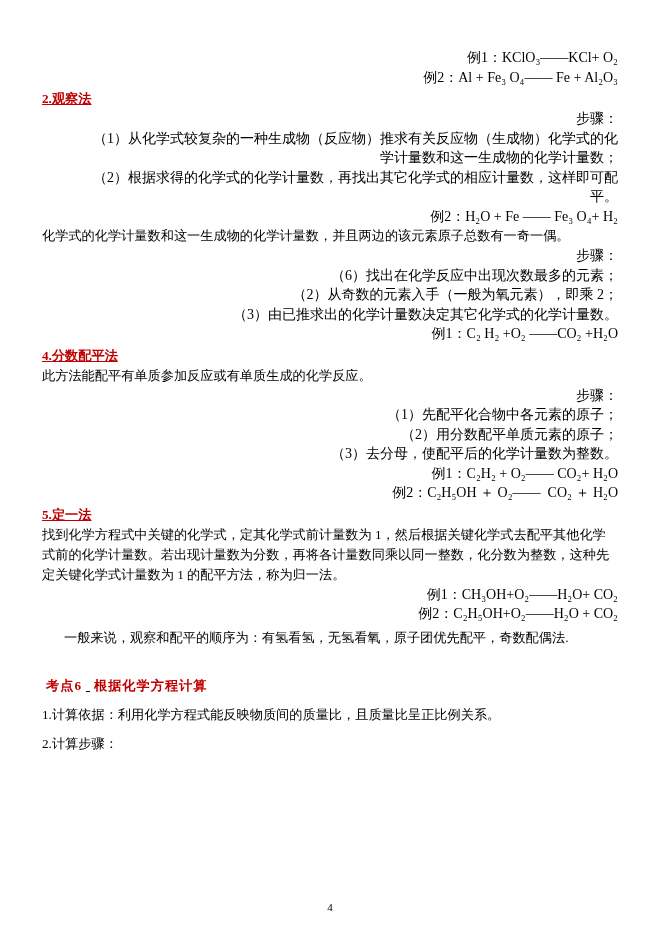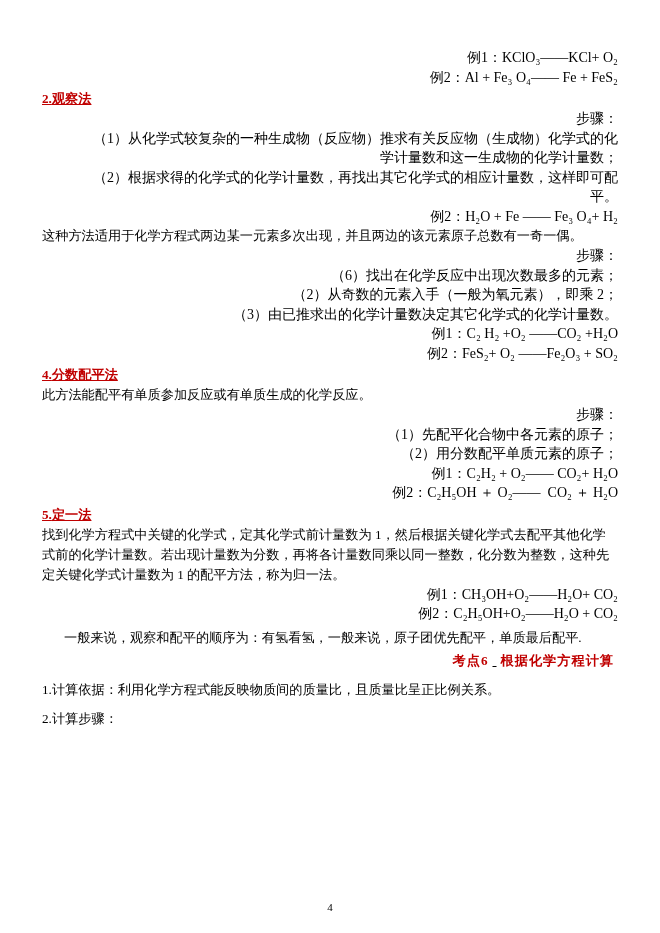--- a/index.html
+++ b/index.html
@@ -44,22 +44,22 @@
   .eq-label {
     display: inline-block;
     min-width: 56px;
   }
   .formula {
     font-family: "Liberation Serif", "DejaVu Serif", serif;
   }
   .gap-small { height: 4px; }
   .gap-med { height: 9px; }
   .exam-point {
-    text-align: right;
-    margin-top: 2px;
+    text-align: left;
+    margin-top: 27px;
     margin-bottom: 8px;
     text-decoration: underline;
   }
   .exam-point .box {
     display: inline-block;
     color: #c00000;
     font-weight: bold;
     font-size: 13.2px;
     letter-spacing: 1px;
     padding: 2px 4px;
@@ -77,51 +77,51 @@
     font-size: 13.2px;
     line-height: 20px;
   }
 </style>
 </head>
 <body>
 
 <div class="page">
 
   <div class="line indent2"><span class="eq-label">例1：</span><span class="formula">KClO₃——KCl+ O₂</span></div>
-  <div class="line indent2"><span class="eq-label">例2：</span><span class="formula">Al + Fe₃ O₄—— Fe + FeS₂</span></div>
+  <div class="line indent2"><span class="eq-label">例2：</span><span class="formula">Al + Fe₃ O₄—— Fe + Al₂O₃</span></div>
 
   <div class="heading-wrap"><span class="heading-red">2.</span><span class="heading-red">观察法</span></div>
   <div class="line indent1">步骤：</div>
   <div class="line indent2">（1）从化学式较复杂的一种生成物（反应物）推求有关反应物（生成物）化学式的化学计量数和这一生成物的化学计量数；</div>
   <div class="line indent2">（2）根据求得的化学式的化学计量数，再找出其它化学式的相应计量数，这样即可配平。</div>
   <div class="line indent3"><span class="eq-label">例2：</span><span class="formula">H₂O + Fe —— Fe₃ O₄+ H₂</span></div>
 
-  <div class="para">这种方法适用于化学方程式两边某一元素多次出现，并且两边的该元素原子总数有一奇一偶。</div>
+  <div class="para">化学式的化学计量数和这一生成物的化学计量数，并且两边的该元素原子总数有一奇一偶。</div>
   <div class="line indent1">步骤：</div>
   <div class="line indent2">（6）找出在化学反应中出现次数最多的元素；</div>
   <div class="line indent2">（2）从奇数的元素入手（一般为氧元素），即乘 2；</div>
   <div class="line indent2">（3）由已推求出的化学计量数决定其它化学式的化学计量数。</div>
   <div class="line indent3"><span class="eq-label">例1：</span><span class="formula">C₂ H₂ +O₂ ——CO₂ +H₂O</span></div>
-  <div class="line indent3"><span class="eq-label">例2：</span><span class="formula">FeS₂+ O₂ ——Fe₂O₃ + SO₂</span></div>
 
   <div class="heading-wrap"><span class="heading-red">4.</span><span class="heading-red">分数配平法</span></div>
   <div class="para">此方法能配平有单质参加反应或有单质生成的化学反应。</div>
   <div class="line indent1">步骤：</div>
   <div class="line indent1">（1）先配平化合物中各元素的原子；</div>
   <div class="line indent1">（2）用分数配平单质元素的原子；</div>
+  <div class="line indent1">（3）去分母，使配平后的化学计量数为整数。</div>
   <div class="line indent3"><span class="eq-label">例1：</span><span class="formula">C₂H₂ + O₂—— CO₂+ H₂O</span></div>
   <div class="line indent3"><span class="eq-label">例2：</span><span class="formula">C₂H₅OH ＋ O₂——  CO₂ ＋ H₂O</span></div>
 
   <div class="heading-wrap"><span class="heading-red">5.</span><span class="heading-red">定一法</span></div>
   <div class="para">找到化学方程式中关键的化学式，定其化学式前计量数为 1，然后根据关键化学式去配平其他化学式前的化学计量数。若出现计量数为分数，再将各计量数同乘以同一整数，化分数为整数，这种先定关键化学式计量数为 1 的配平方法，称为归一法。</div>
   <div class="line indent3"><span class="eq-label">例1：</span><span class="formula">CH₃OH+O₂——H₂O+ CO₂</span></div>
   <div class="line indent3"><span class="eq-label">例2：</span><span class="formula">C₂H₅OH+O₂——H₂O + CO₂</span></div>
 
   <div class="gap-small"></div>
-  <div class="para indent1">一般来说，观察和配平的顺序为：有氢看氢，一般来说，原子团优先配平，单质最后配平.</div>
+  <div class="para indent1">一般来说，观察和配平的顺序为：有氢看氢，无氢看氧，原子团优先配平，奇数配偶法.</div>
 
   <div class="exam-point">
     <span class="box">考点6</span>
     <span class="box">根据化学方程计算</span>
   </div>
 
   <div class="para"><span>1.</span><span>计算依据：</span><span>利用化学方程式能反映物质间的质量比，且质量比呈正比例关系。</span></div>
 
   <div class="gap-med"></div>
 

